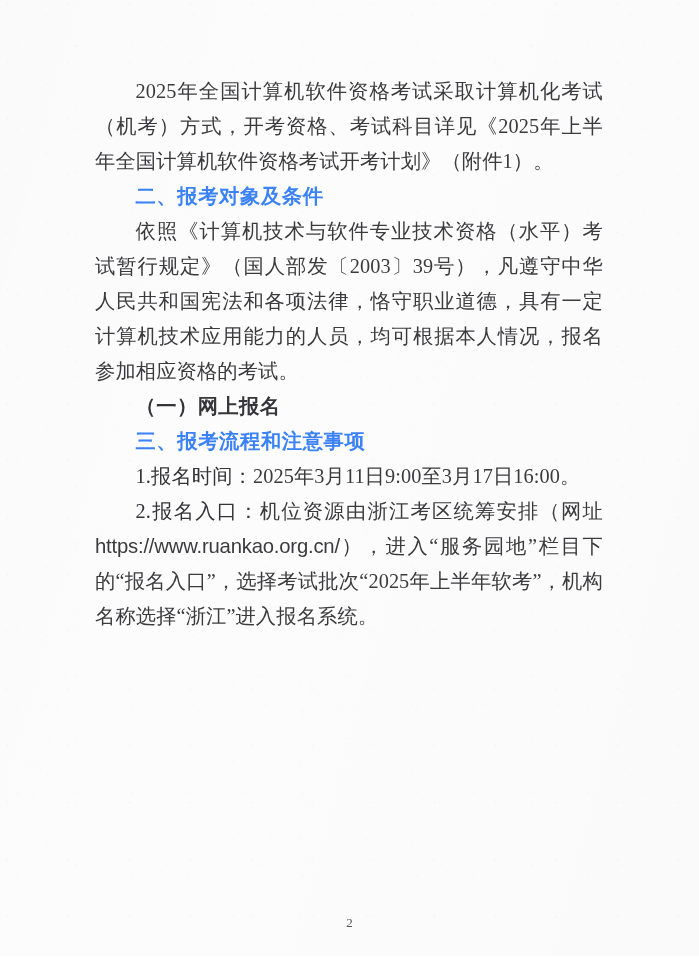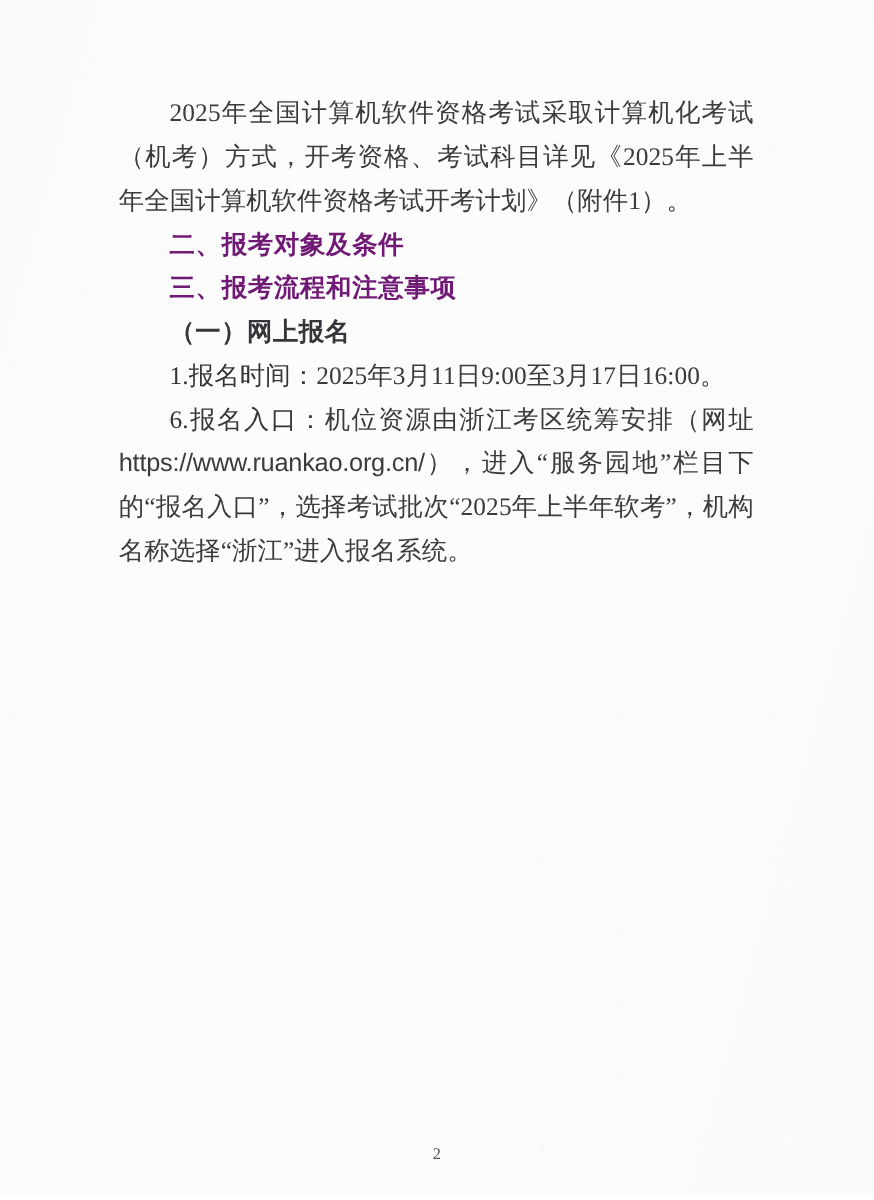--- a/index.html
+++ b/index.html
@@ -48,21 +48,21 @@
     letter-spacing: 0.1px;
   }
   p.para {
     text-indent: 2em;
   }
   
   .heading.heiti {
     text-indent: 2em;
     font-family: Liberation Serif, serif;
     font-weight: 700;
-    color: #701a75;
+    color: #3b82f6;
     letter-spacing: 0.6px;
   }
   
   .heading.serif-bold {
     text-indent: 2em;
     font-weight: 700;
     color: #36363a;
     letter-spacing: 0.4px;
   }
   
@@ -94,27 +94,28 @@
 
 <div class="page">
 
   <div class="body-text">
 
     <p class="para">2025年全国计算机软件资格考试采取计算机化考试（机考）方式，开考资格、考试科目详见《2025年上半年全国计算机软件资格考试开考计划》（附件1）。</p>
 
 
     <div class="heading heiti">二、报考对象及条件</div>
 
+    <p class="para">依照《计算机技术与软件专业技术资格（水平）考试暂行规定》（国人部发〔2003〕39号），凡遵守中华人民共和国宪法和各项法律，恪守职业道德，具有一定计算机技术应用能力的人员，均可根据本人情况，报名参加相应资格的考试。</p>
 
+
+    <div class="heading serif-bold">（一）网上报名</div>
 
     <div class="heading heiti">三、报考流程和注意事项</div>
 
-    <div class="heading serif-bold">（一）网上报名</div>
-
     <p class="item"><span class="label">1.报名时间：</span><span>2025年3月11日9:00至3月17日16:00。</span></p>
 
-    <p class="item"><span class="label">6.报名入口：</span><span>机位资源由浙江考区统筹安排（网址</span><span class="url">https://www.ruankao.org.cn/</span><span>），进入“服务园地”栏目下的“报名入口”，选择考试批次“2025年上半年软考”，机构名称选择“浙江”进入报名系统。</span></p>
+    <p class="item"><span class="label">2.报名入口：</span><span>机位资源由浙江考区统筹安排（网址</span><span class="url">https://www.ruankao.org.cn/</span><span>），进入“服务园地”栏目下的“报名入口”，选择考试批次“2025年上半年软考”，机构名称选择“浙江”进入报名系统。</span></p>
 
   </div>
 
   <div class="page-number">2</div>
 
 </div>
 
 </body></html>

